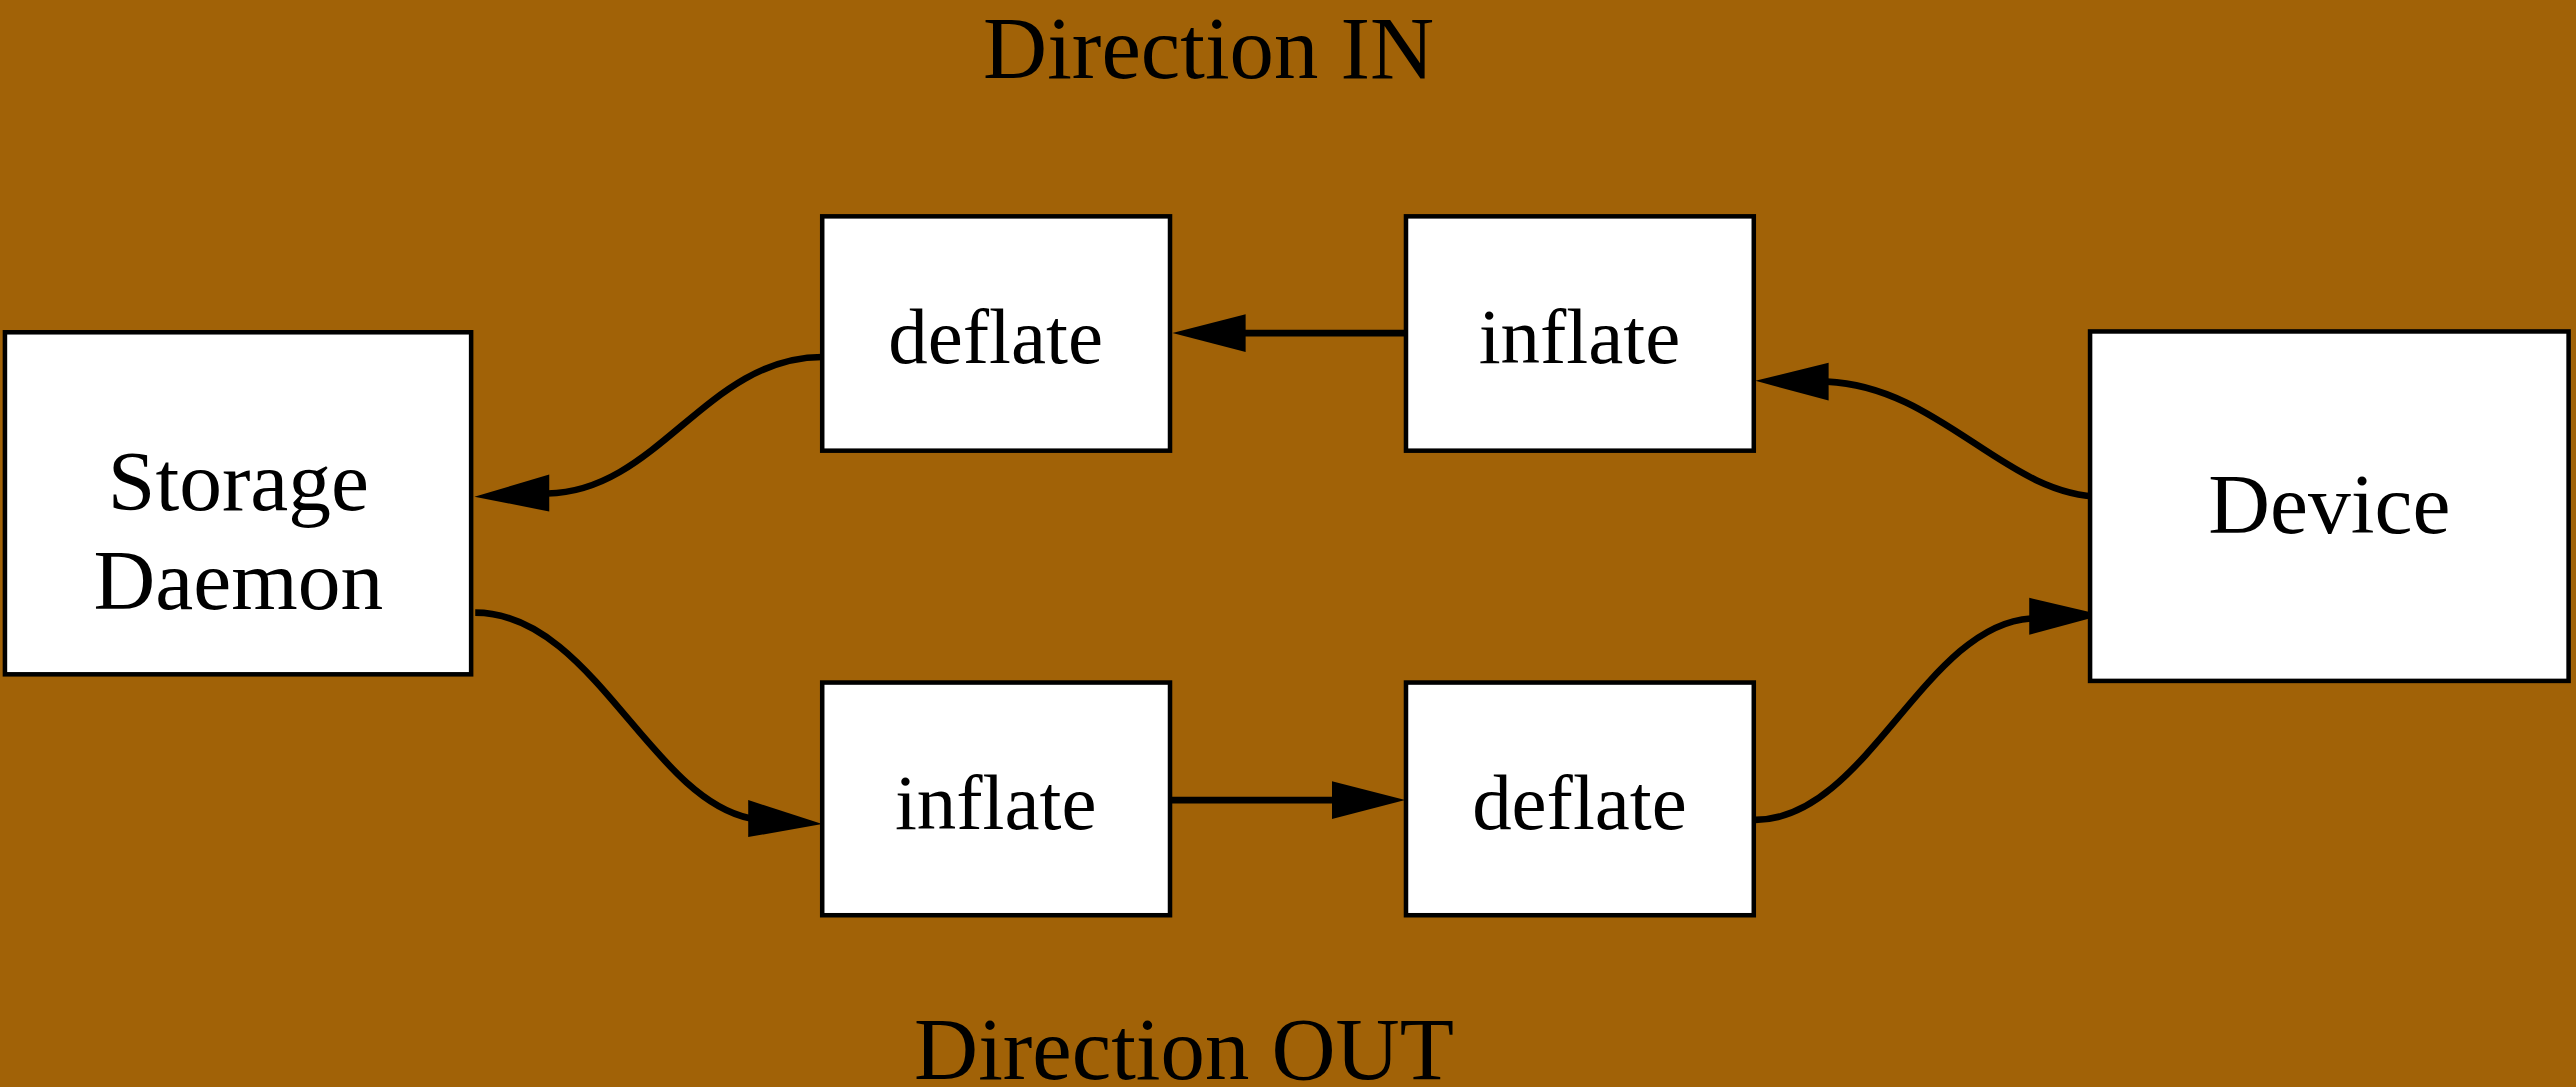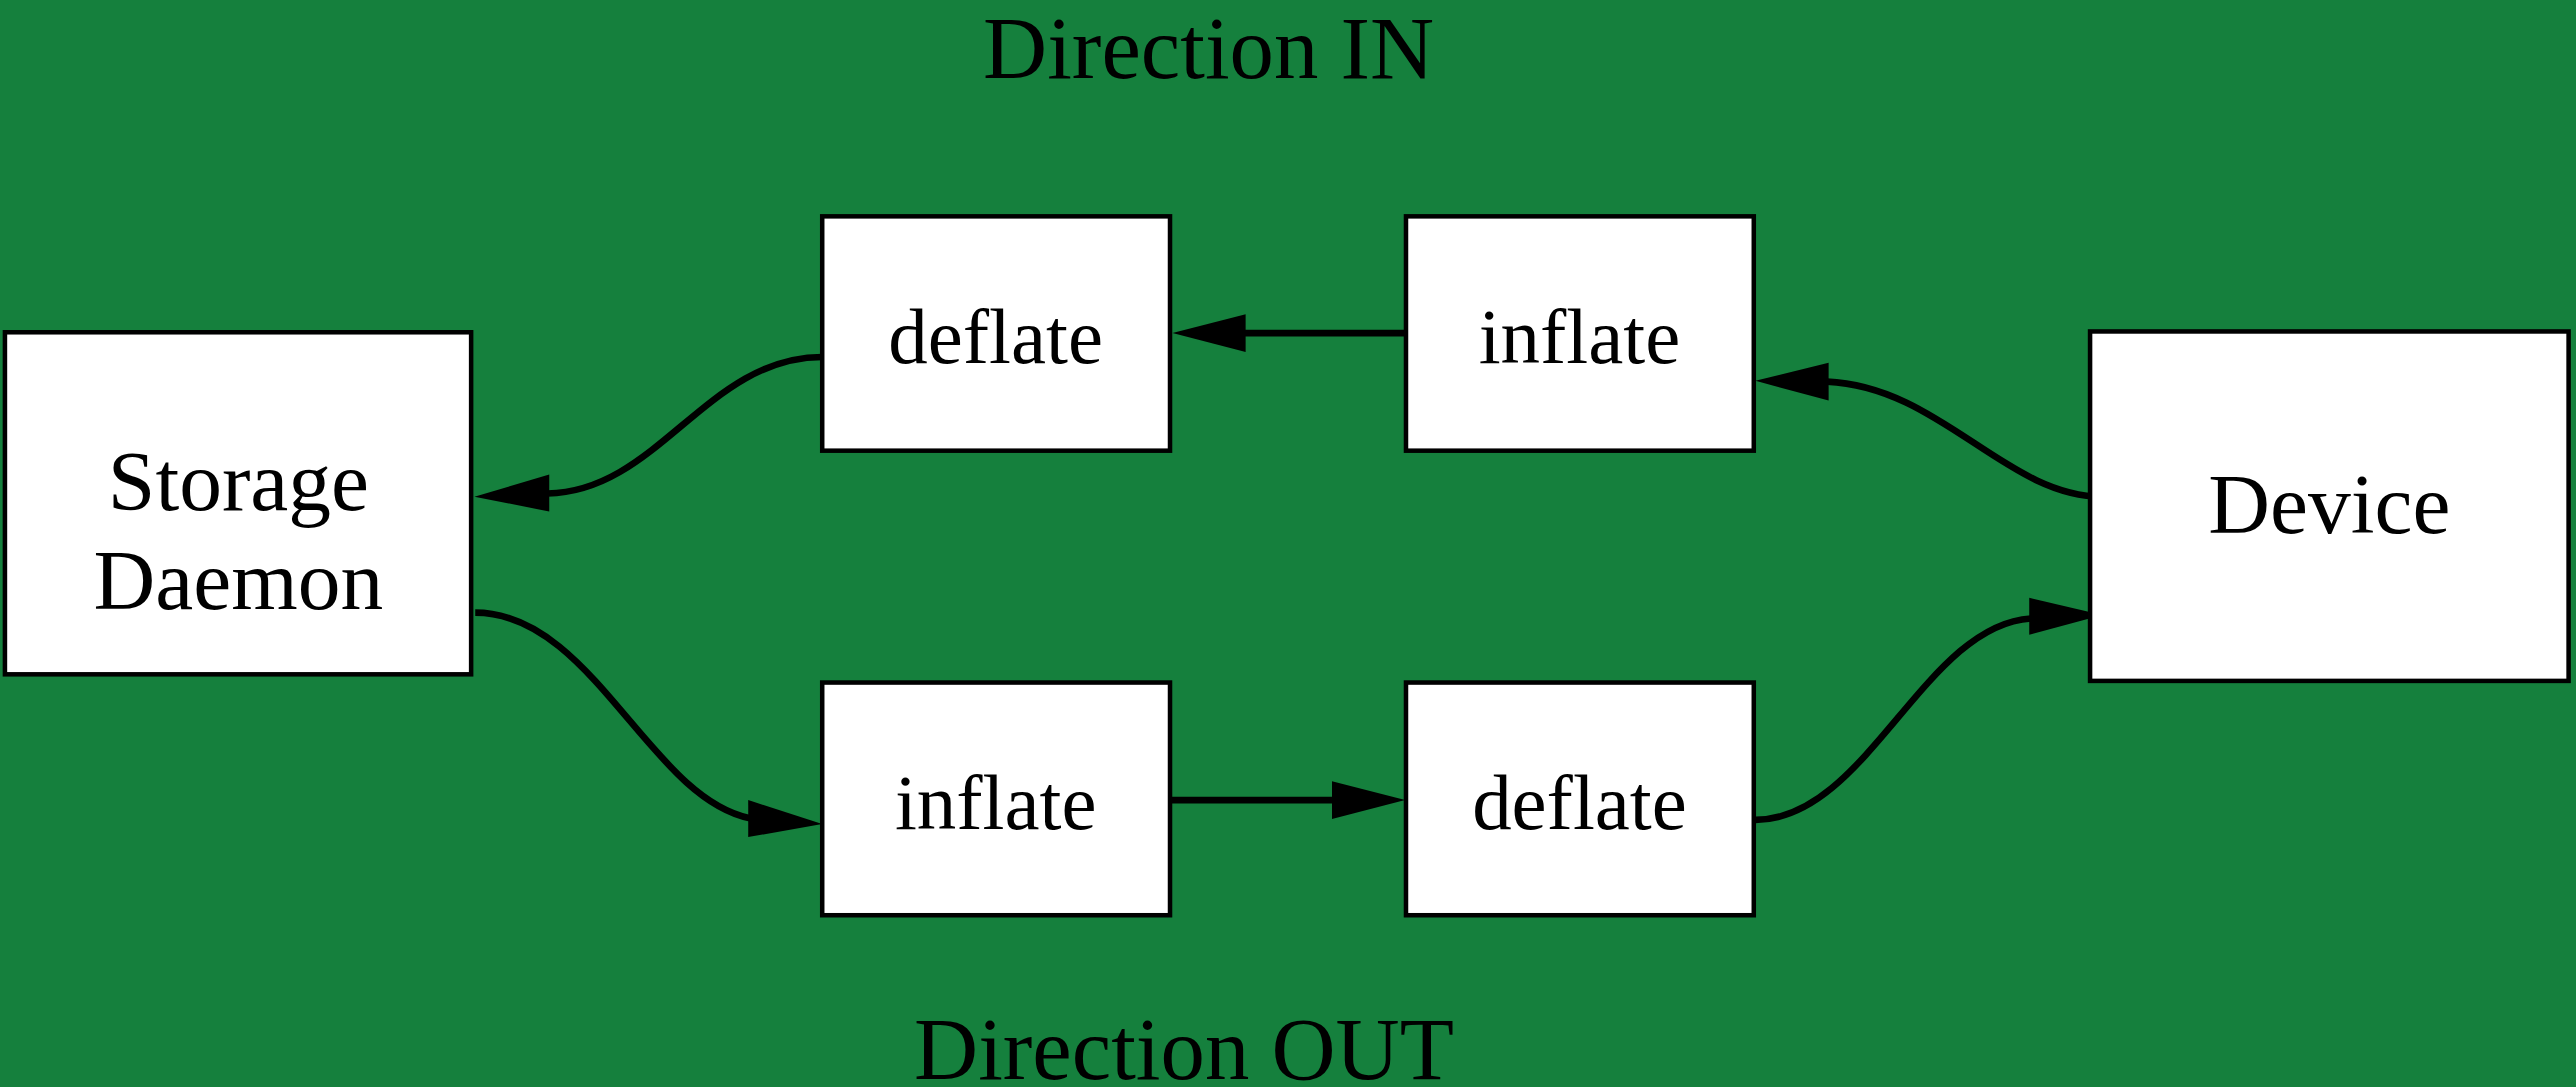--- a/index.html
+++ b/index.html
@@ -8,21 +8,21 @@
     padding: 0;
     background: #ffffff;
   }
   body {
     font-family: "Liberation Serif", "DejaVu Serif", serif;
   }
   #stage {
     position: relative;
     width: 2576px;
     height: 1088px;
-    background: #15803d;
+    background: #a16207;
     overflow: hidden;
   }
   #diagram-svg {
     position: absolute;
     left: 0;
     top: 0;
     width: 2576px;
     height: 1088px;
     display: block;
   }

